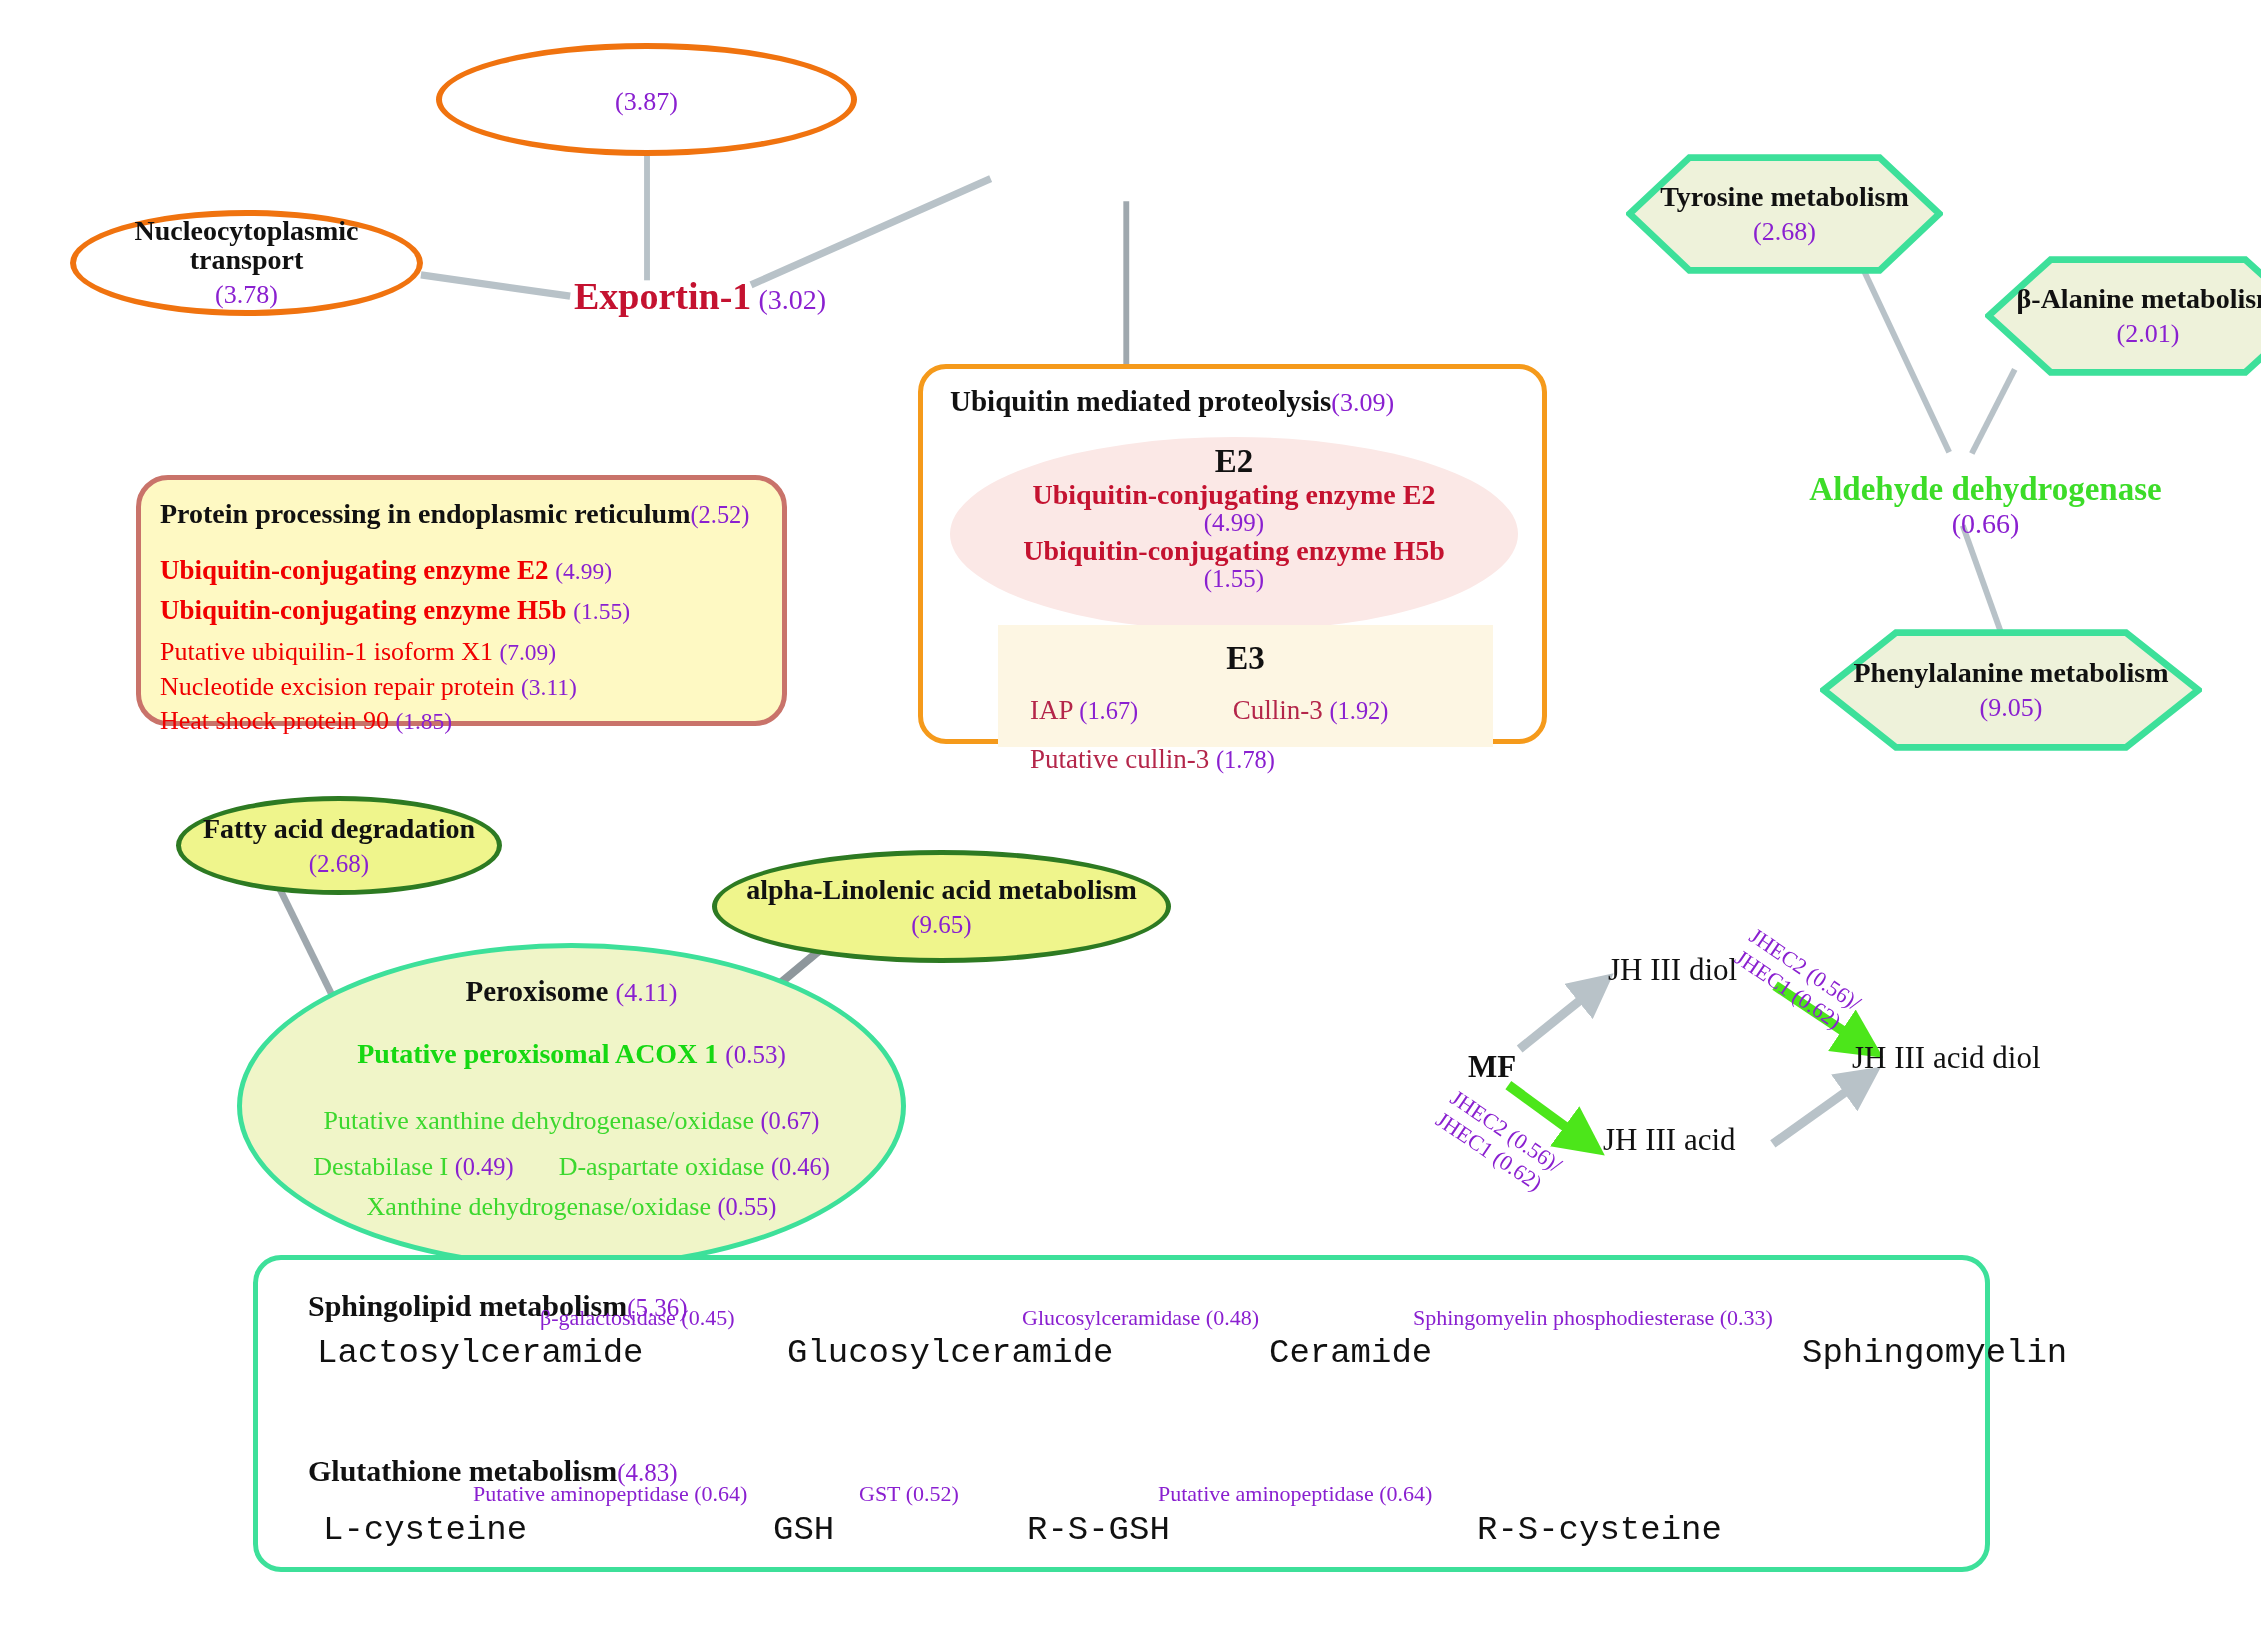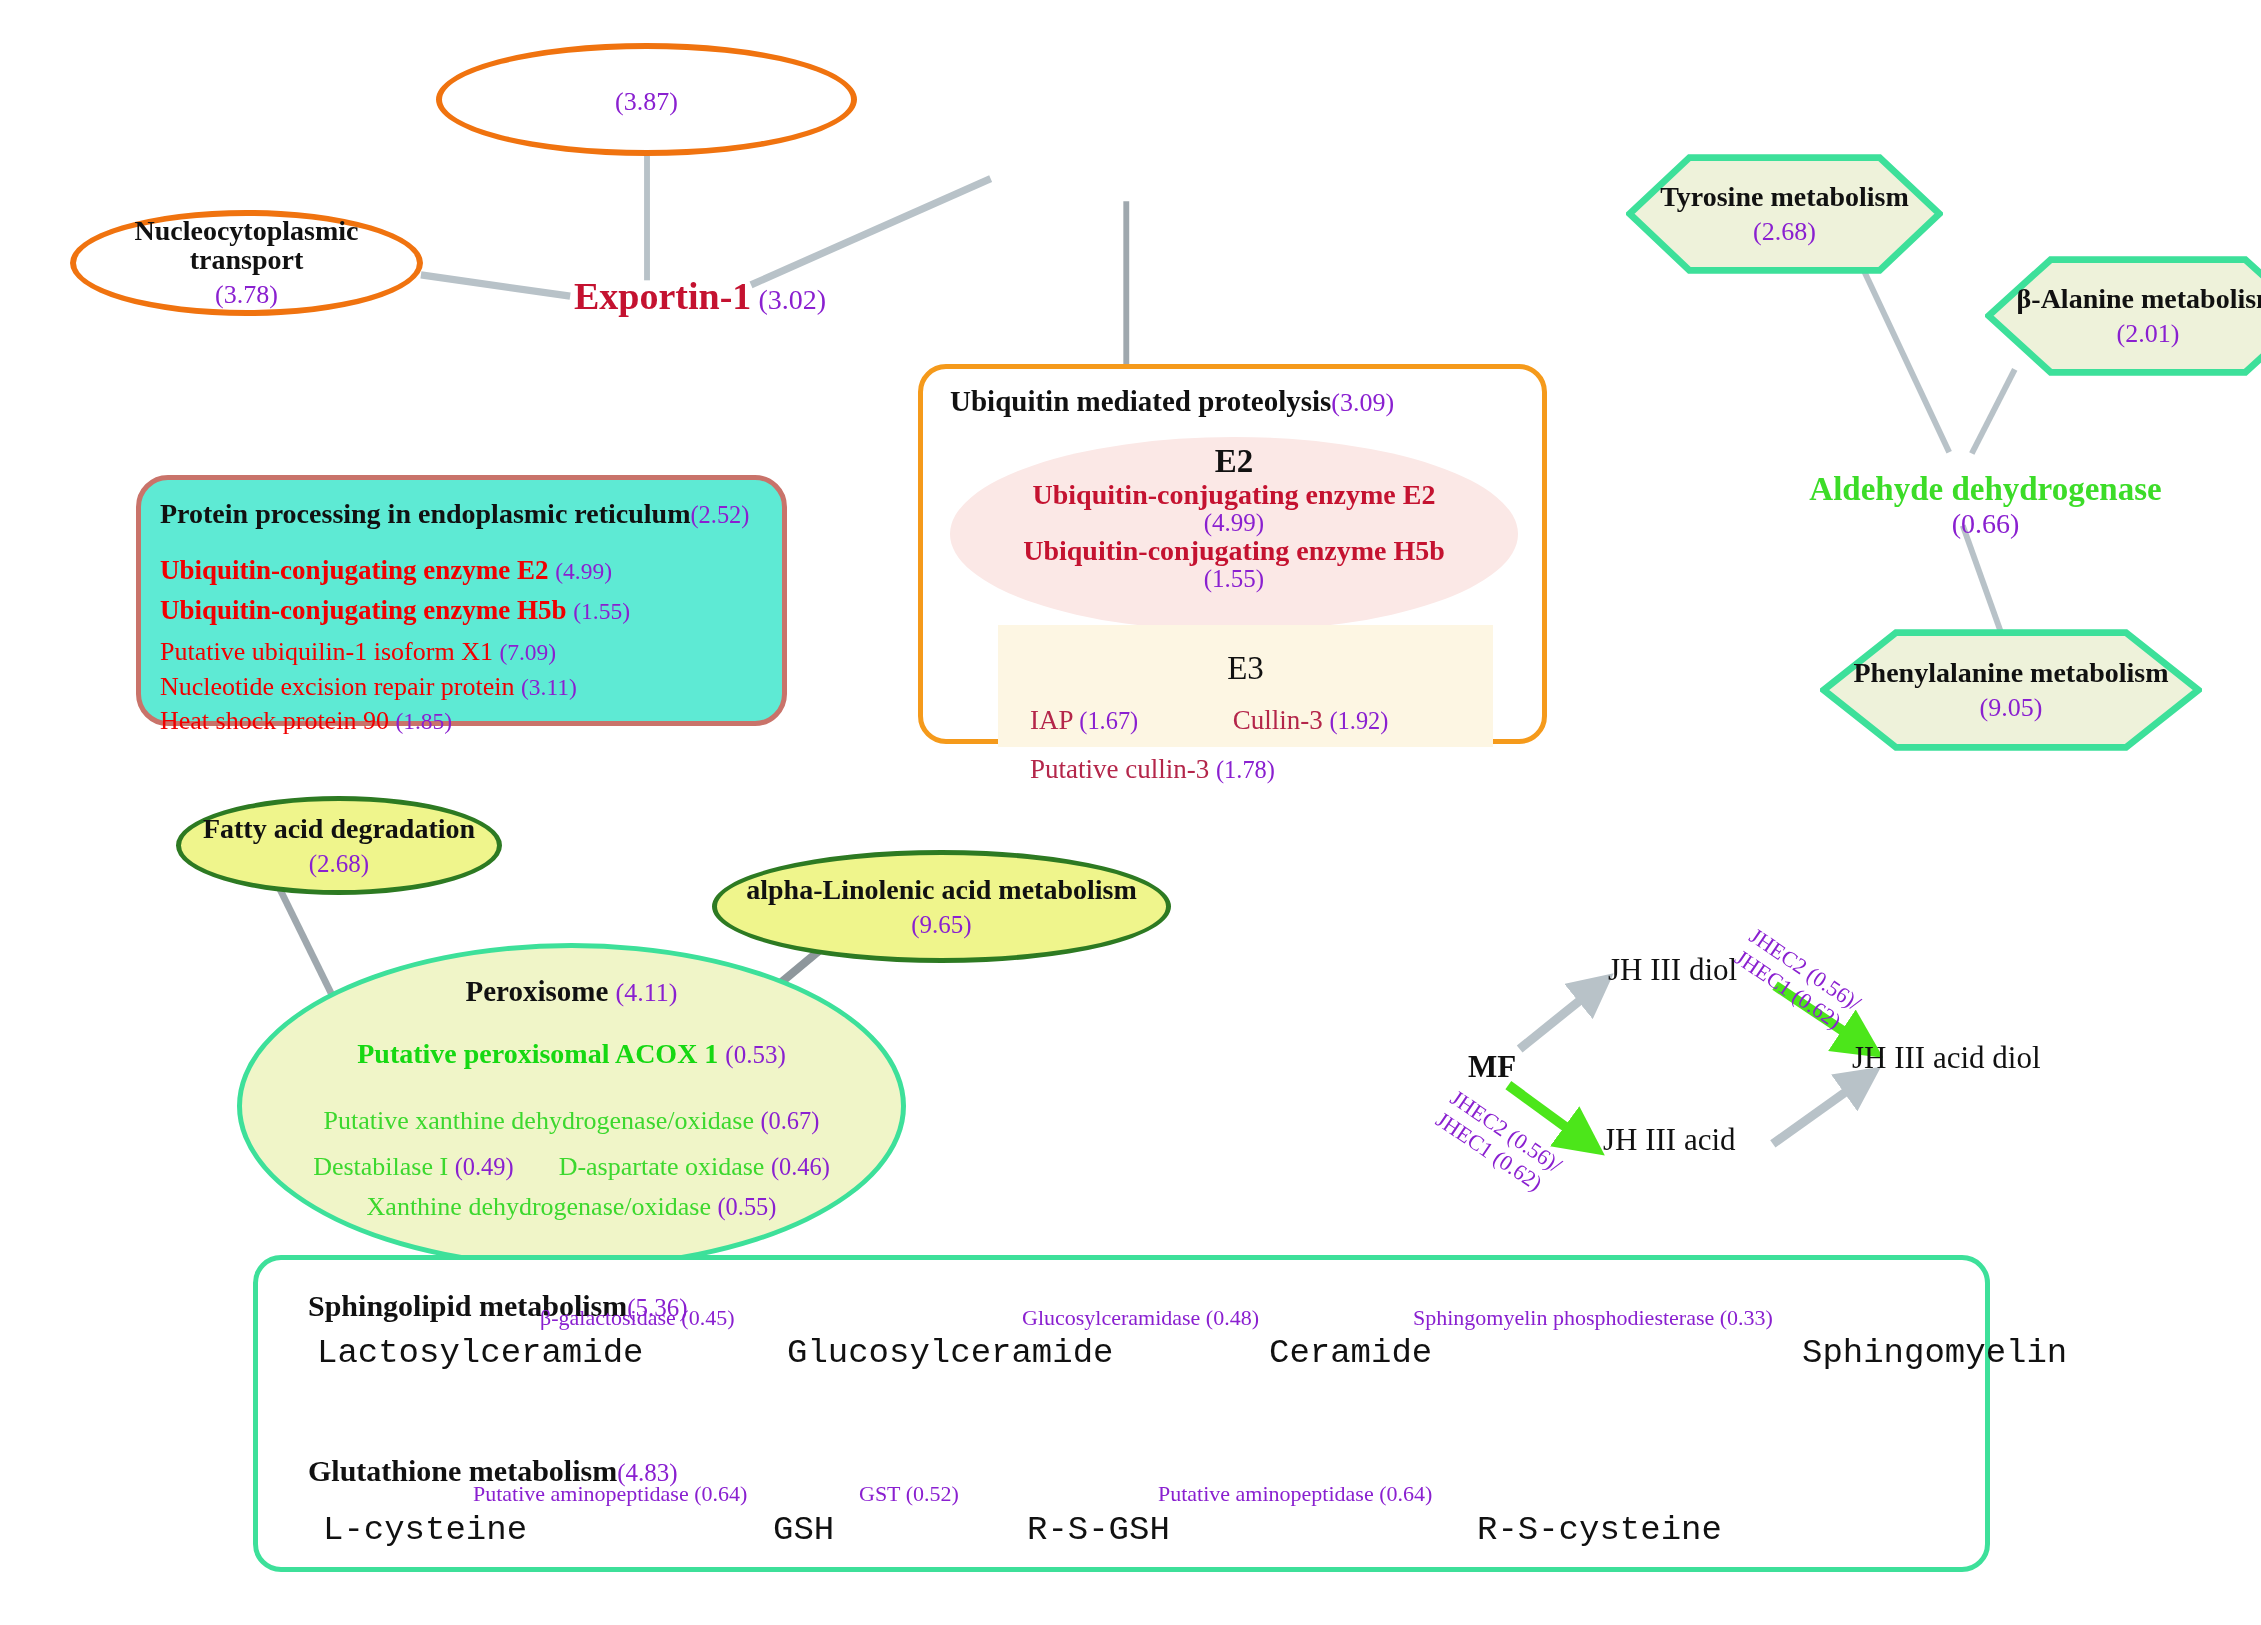--- a/index.html
+++ b/index.html
@@ -30,28 +30,28 @@
   .ubq-title{position:absolute;left:27px;top:16.3px;font-size:29px;font-weight:bold;color:#111;white-space:nowrap;}
   .ubq-title .num{font-size:26px;color:#8A20D0;font-weight:normal;}
   .e2-ellipse{
     position:absolute;border-radius:50%;background:#FBE8E6;
     display:flex;flex-direction:column;align-items:center;justify-content:flex-start;
   }
   .e2-head{font-size:33px;font-weight:bold;color:#111;margin-top:6.3px;}
   .e2-gene{font-size:28px;font-weight:bold;color:#C41230;line-height:1.06;}
   .e2-num{font-size:25px;color:#8A20D0;line-height:1.06;}
   .e3-rect{position:absolute;background:#FDF6E3;}
-  .e3-head{font-size:33px;font-weight:normal;color:#111;text-align:center;margin-top:25px;}
+  .e3-head{font-size:33px;font-weight:bold;color:#111;text-align:center;margin-top:15px;}
   .e3-row{font-size:27px;color:#B4264A;margin-left:32px;margin-top:18px;}
   .e3-row .num{color:#8A20D0;font-size:24.4px;}
   .e3-gap{display:inline-block;width:81px;}
 
   
   .box-per{
-    border:5.9px solid #C9736A;border-radius:32px;background:#5eead4;
+    border:5.9px solid #C9736A;border-radius:32px;background:#fef9c3;
   }
   .per-title{position:absolute;left:19px;top:18px;font-size:28px;font-weight:bold;color:#111;white-space:nowrap;}
   .per-title .num{font-size:24.4px;color:#8A20D0;font-weight:normal;}
   .per-line{position:absolute;left:19px;white-space:nowrap;color:#F00000;}
   .per-line.bold{font-weight:bold;font-size:27px;}
   .per-line.plain{font-weight:normal;font-size:26px;}
   .per-line .num{color:#8A20D0;font-size:23.5px;font-weight:normal;}
 
   
   .hexwrap{position:absolute;}

